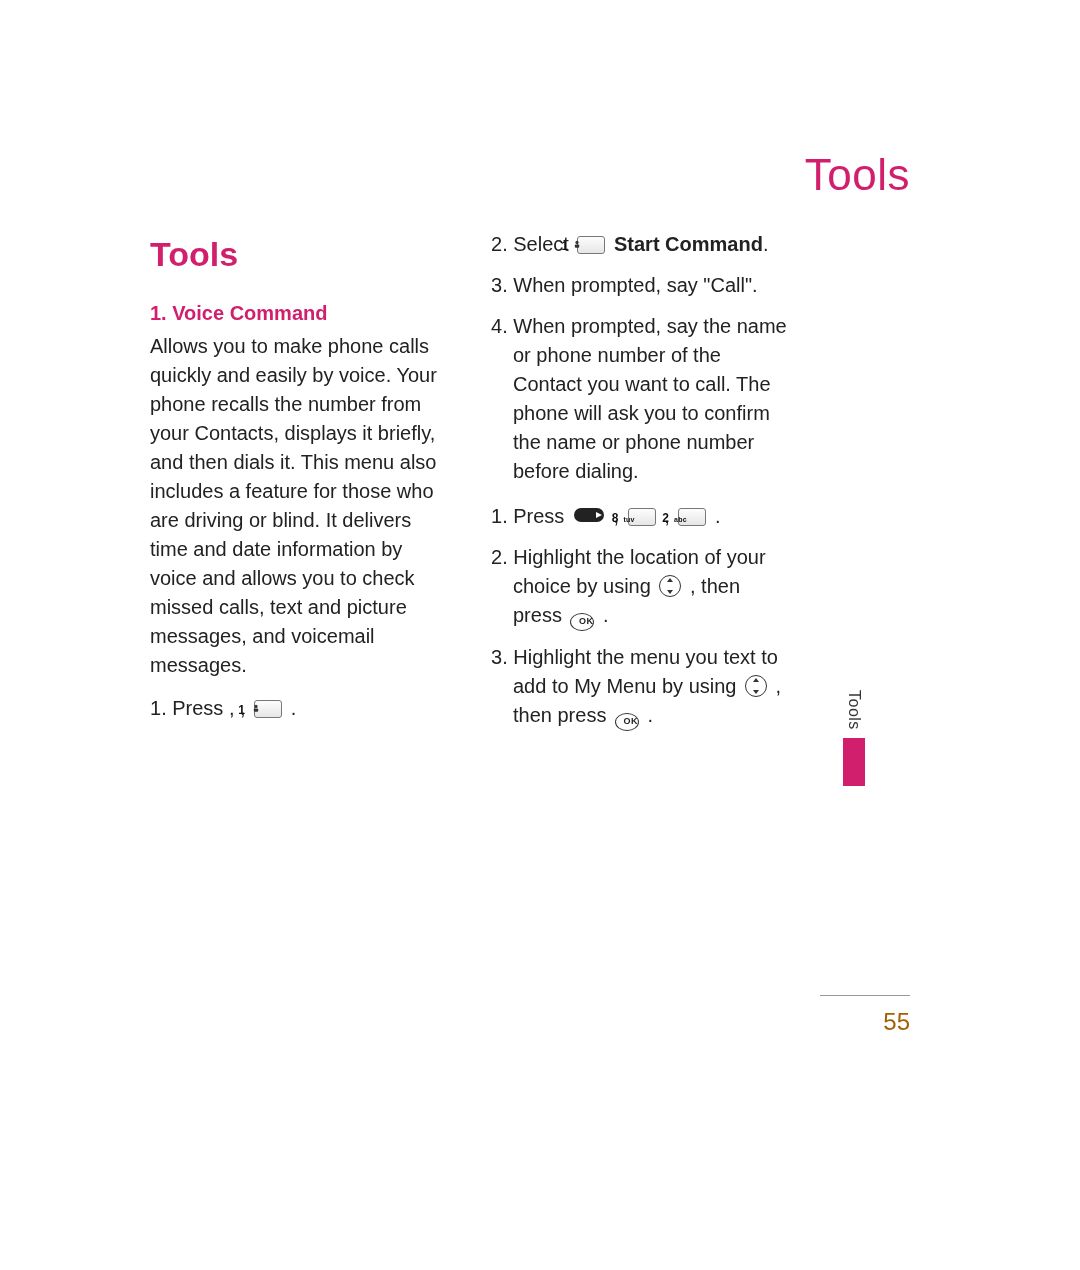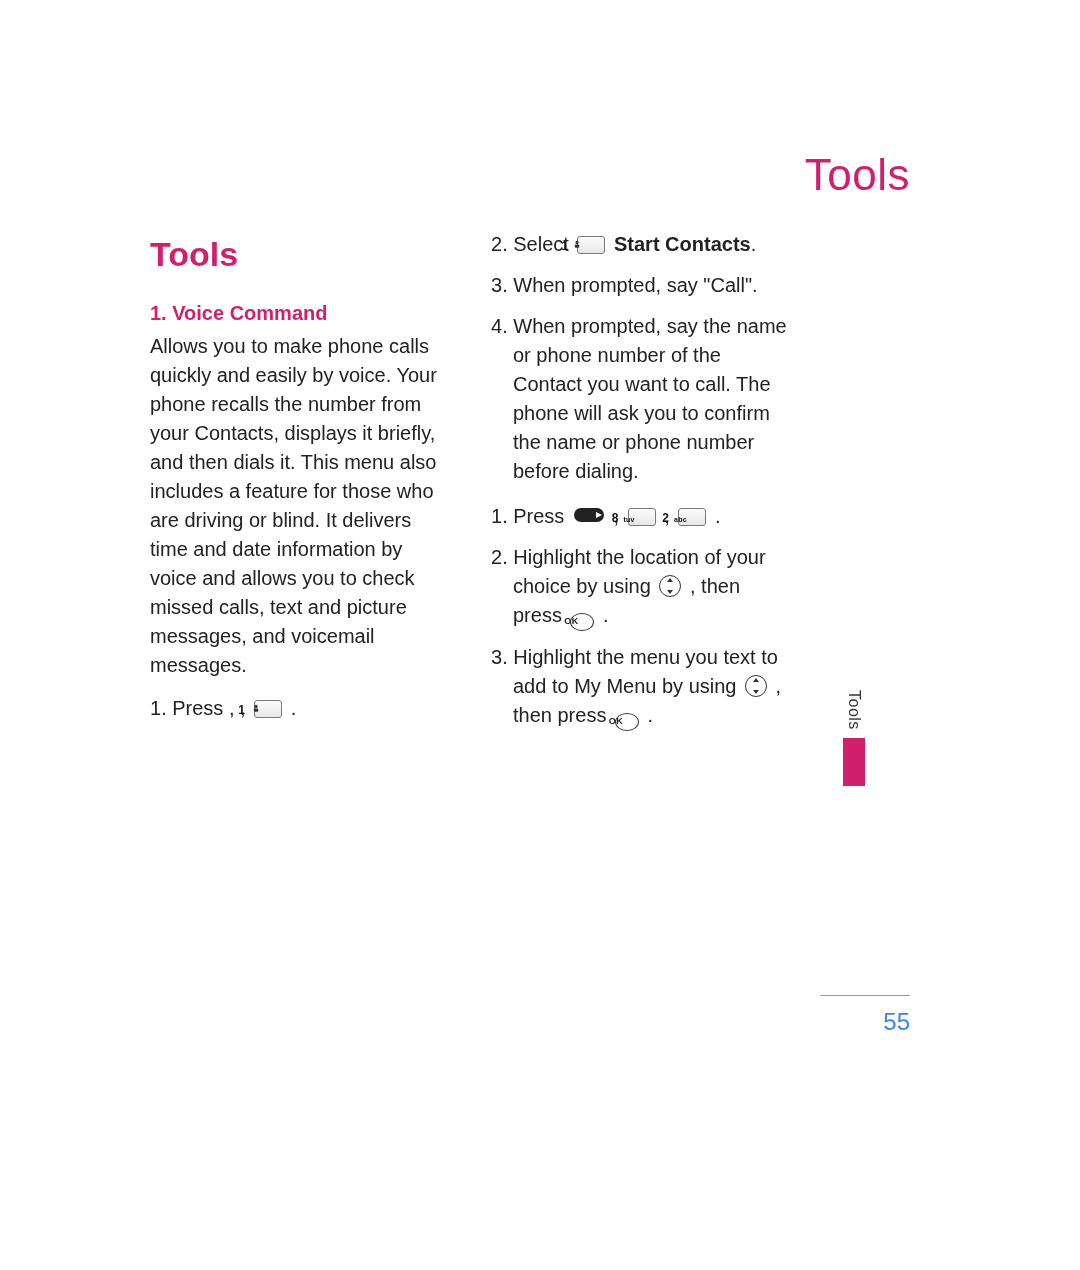--- a/index.html
+++ b/index.html
@@ -153,21 +153,21 @@
   }
   .okcircle {
     display: inline-block;
     width: 22px;
     height: 16px;
     border: 1.5px solid #333;
     border-radius: 50%;
     font-size: 9px;
     font-weight: 700;
     line-height: 15px;
-    text-align: center;
+    text-align: right;
     vertical-align: -2px;
     margin: 0 3px;
     letter-spacing: 0.5px;
   }
 
   .side-tab {
     position: absolute;
     right: 195px;
     top: 690px;
     display: flex;
@@ -192,21 +192,21 @@
     right: 150px;
     top: 995px;
     width: 90px;
     border-top: 1px solid #999;
   }
   .page-num {
     position: absolute;
     right: 150px;
     top: 1008px;
     font-size: 24px;
-    color: #3b82f6;
+    color: #a16207;
   }
 </style>
 </head>
 <body>
 
 <div class="page">
 
   <div class="running-head">Tools</div>
 
   <div class="content">
@@ -237,21 +237,21 @@
         <span>Select </span>
         <span class="keycap">
           <span class="digit">1</span>
           <span class="keycap-icon" style="display:inline-block;vertical-align:1px;margin-left:2px;">
             <svg width="8" height="9" viewBox="0 0 8 9">
                 <circle cx="4" cy="2.4" r="1.6" fill="#333"></circle>
                 <rect x="1.8" y="4.4" width="4.4" height="3.4" rx="1" fill="#333"></rect>
               </svg>
           </span>
         </span>
-        <b> Start Contacts</b><span>.</span>
+        <b> Start Command</b><span>.</span>
       </li>
       <li>When prompted, say "Call".</li>
       <li>When prompted, say the name or phone number of the Contact you want to call. The phone will ask you to confirm the name or phone number before dialing.</li>
     </ol>
 
 
 
     <ol class="steps">
       <li>
         <span>Press </span>

